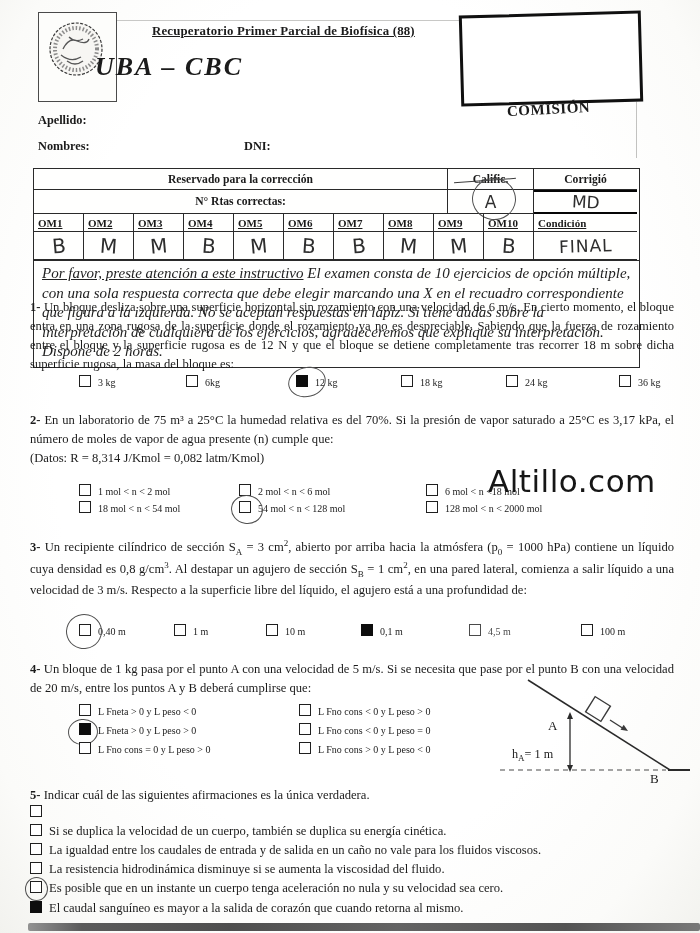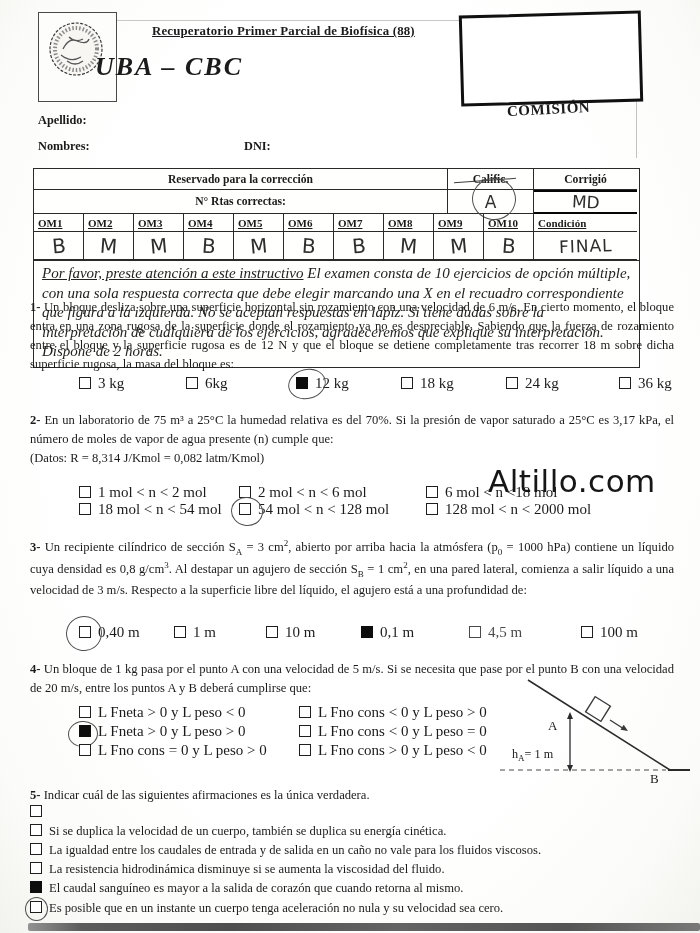--- a/index.html
+++ b/index.html
@@ -33,21 +33,21 @@
   .omv{font-size:20px;display:flex;align-items:center;justify-content:center;}
   .r4 .c:nth-child(odd) .hw{transform:rotate(-5deg);}
   .r4 .c:nth-child(even) .hw{transform:rotate(4deg);}
   .thickline{border-top:2.5px solid #050505 !important;border-bottom:2.5px solid #050505 !important;}
   .strike{position:absolute;left:6px;top:11px;width:62px;height:1.4px;background:#3c3c3c;transform:rotate(-4deg);}
   .instr{border-top:1px solid #2a2a2a;padding:3px 8px 5px 8px;font-style:italic;font-size:15px;line-height:1.3;color:#222;}
   .instr-intro{text-decoration:underline;}
   
   .q{left:30px;width:644px;font-size:12.6px;line-height:1.5;text-align:justify;}
   .qnum{font-weight:bold;}
-  .opt{position:absolute;font-size:15px;white-space:nowrap;padding-left:41px;}
+  .opt{position:absolute;font-size:10px;white-space:nowrap;padding-left:41px;}
   .cb{display:inline-block;position:relative;width:10px;height:10px;border:1.4px solid #1f1f1f;margin-right:7px;vertical-align:-1px;background:#fff;}
   .cb.filled{background:#0d0d0d;border-color:#0d0d0d;}
   .circle{position:absolute;border:1.6px solid #4f4f4f;border-radius:50%;pointer-events:none;}
   .watermark{left:488px;top:463px;font-family:"DejaVu Sans",sans-serif;font-size:31px;color:#161616;letter-spacing:.5px;}
   
   .q5list{left:30px;top:804px;width:650px;font-size:12.6px;line-height:1.32;}
   .q5item{padding-left:17px;text-indent:-17px;margin-bottom:2.5px;}
   
   .diagram{left:498px;top:676px;width:192px;height:112px;}
   .hlabel{left:512px;top:747px;font-size:12.2px;}
@@ -217,18 +217,18 @@
 
   <div class="abs q" style="top:786px">
     <span class="qnum">5-</span>
     <span>Indicar cuál de las siguientes afirmaciones es la única verdadera.</span>
   </div>
   <div class="abs q5list">
     <div class="q5item"><span class="cb"></span></div>
     <div class="q5item"><span class="cb"></span><span>Si se duplica la velocidad de un cuerpo, también se duplica su energía cinética.</span></div>
     <div class="q5item"><span class="cb"></span><span>La igualdad entre los caudales de entrada y de salida en un caño no vale para los fluidos viscosos.</span></div>
     <div class="q5item"><span class="cb"></span><span>La resistencia hidrodinámica disminuye si se aumenta la viscosidad del fluido.</span></div>
+    <div class="q5item"><span class="cb"><span class="circle" style="left:-6px;top:-5px;width:21px;height:22px"></span></span><span>Es posible que en un instante un cuerpo tenga aceleración no nula y su velocidad sea cero.</span></div>
     <div class="q5item"><span class="cb filled"></span><span>El caudal sanguíneo es mayor a la salida de corazón que cuando retorna al mismo.</span></div>
-    <div class="q5item"><span class="cb"><span class="circle" style="left:-6px;top:-5px;width:21px;height:22px"></span></span><span>Es posible que en un instante un cuerpo tenga aceleración no nula y su velocidad sea cero.</span></div>
   </div>
 
   <div class="abs bottom-bar"></div>
 </div>
 
 </body></html>

